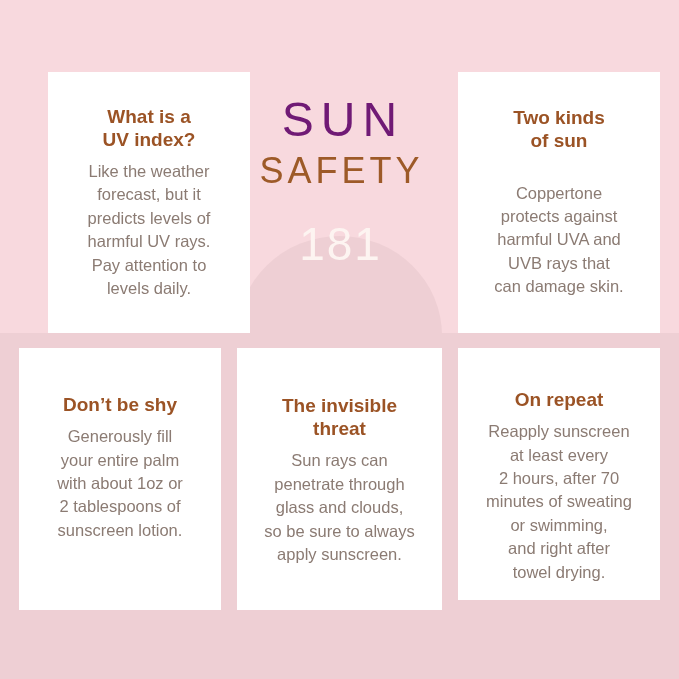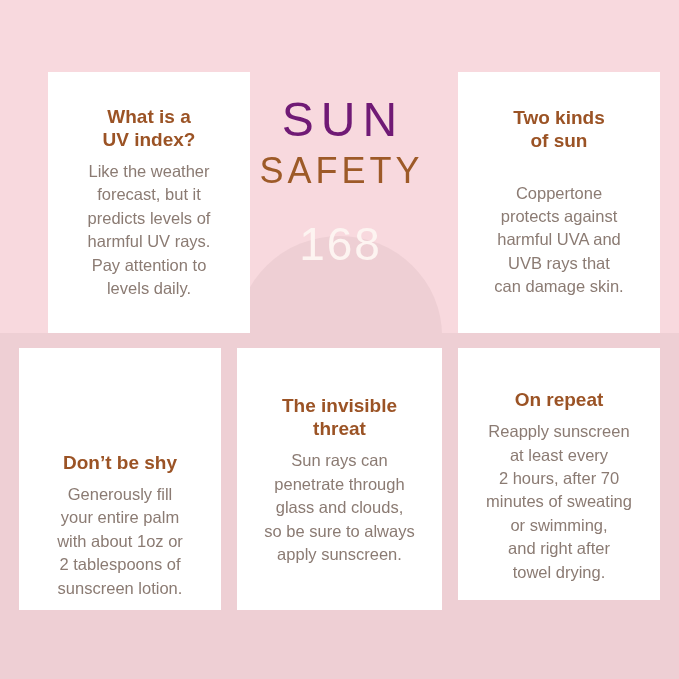--- a/index.html
+++ b/index.html
@@ -88,21 +88,21 @@
     display: flex;
     flex-direction: column;
     align-items: center;
     z-index: 4;
   }
 
   
   .card-tl { left: 19px;  top: 72px;  width: 202px; height: 261px; justify-content: center; margin-left: 29px; }
   .card-tr { left: 458px; top: 72px;  width: 202px; height: 261px; justify-content: center; gap: 20px; }
   
-  .card-bl { left: 19px;  top: 348px; width: 202px; height: 262px; justify-content: flex-end; padding-top: 45px; }
+  .card-bl { left: 19px;  top: 348px; width: 202px; height: 262px; justify-content: flex-start; padding-top: 45px; }
   .card-bc { left: 237px; top: 348px; width: 205px; height: 262px; justify-content: flex-start; padding-top: 46px; }
   .card-br { left: 458px; top: 348px; width: 202px; height: 252px; justify-content: flex-start; padding-top: 40px; }
 
   .card-heading {
     color: #9b5325;
     font-weight: bold;
     font-size: 19px;
     line-height: 1.22;
     text-align: center;
     margin: 0 0 9px 0;
@@ -120,21 +120,21 @@
 <body>
 
 <div id="poster">
 
   <div class="bg-lower"></div>
   <div class="arch"></div>
 
   <div class="center-title">
     <div class="title-sun">SUN</div>
     <div class="title-safety">SAFETY</div>
-    <div class="title-101">168</div>
+    <div class="title-101">181</div>
   </div>
 
   <div class="card card-tl">
     <p class="card-heading" style="white-space: pre-line;">What is a
 UV index?</p>
     <p class="card-body">Like the weather
 forecast, but it
 predicts levels of
 harmful UV rays.
 Pay attention to

